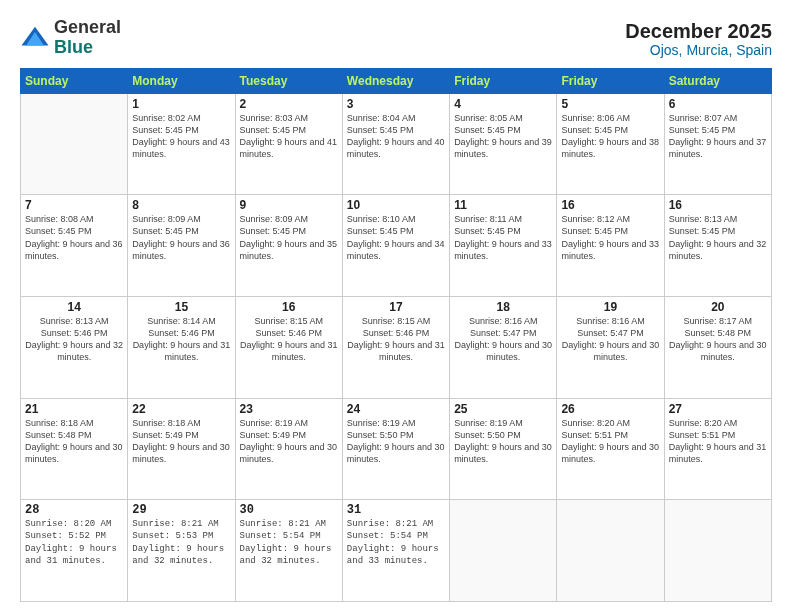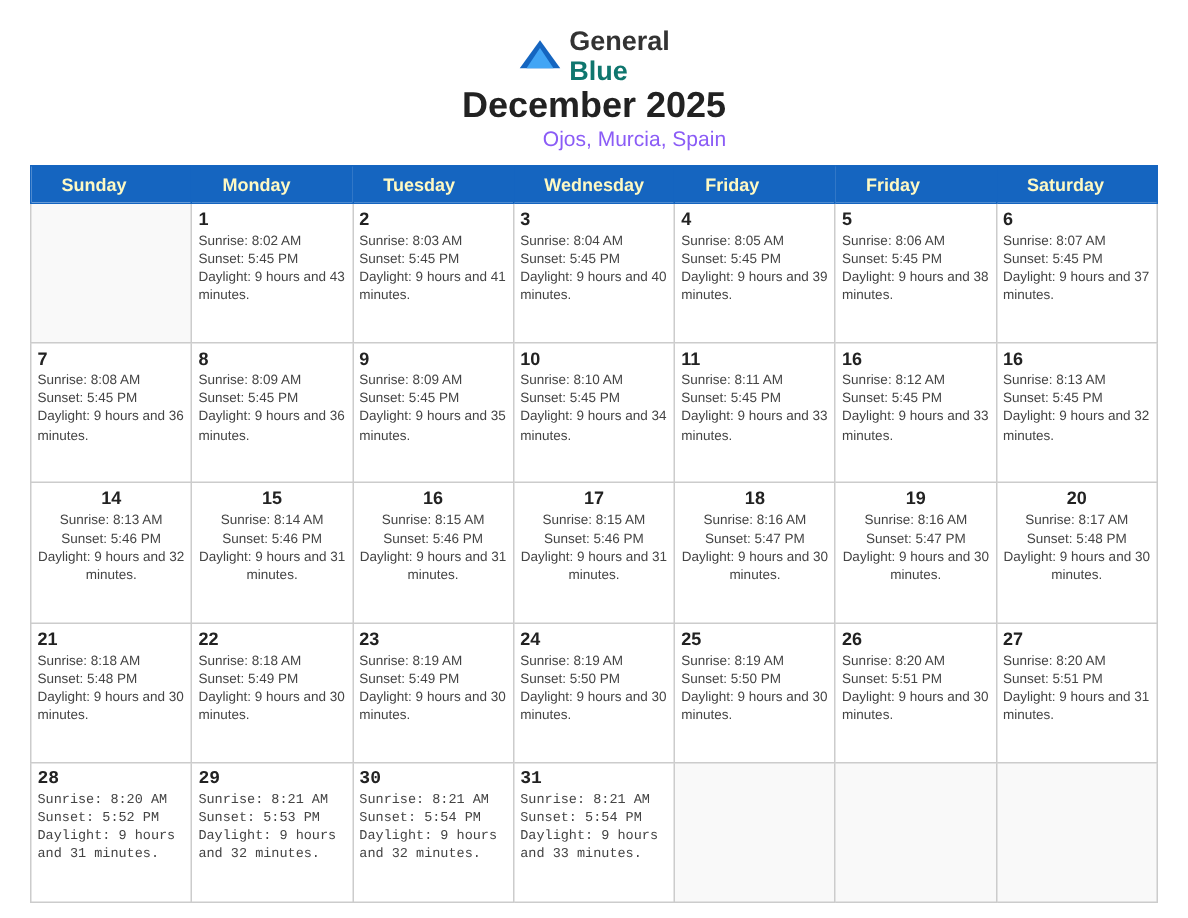--- a/index.html
+++ b/index.html
@@ -13,23 +13,22 @@
     .page {
       width: 792px;
       height: 612px;
       padding: 18px 20px 10px 20px;
       display: flex;
       flex-direction: column;
     }
     .header {
       display: flex;
       justify-content: space-between;
-      align-items: center;
+      align-items: flex-end;
       margin-bottom: 10px;
-      flex-direction: column;
     }
     .logo {
       display: flex;
       align-items: center;
       gap: 4px;
     }
     .logo-text {
       font-size: 18px;
       font-weight: bold;
       line-height: 1.1;
@@ -37,42 +36,42 @@
     .logo-general { color: #333; }
     .logo-blue { color: #0f766e; }
     .logo-icon {
       width: 30px;
       height: 30px;
     }
     .title-block {
       text-align: right;
     }
     .month-title {
-      font-size: 24px;
+      font-size: 20px;
       font-weight: bold;
       color: #222;
       line-height: 1.1;
     }
     .location {
       font-size: 14px;
-      color: #8b5cf6;
+      color: #0369a1;
     }
     .calendar {
       flex: 1;
       border: 1px solid #ccc;
       border-collapse: collapse;
       width: 100%;
       table-layout: fixed;
     }
     .calendar th {
       background: #1565C0;
-      color: #fef9c3;
+      color: #bef264;
       font-size: 12px;
       font-weight: bold;
-      padding: 5px 20px;
+      padding: 5px 4px;
       text-align: left;
       border: 1px solid #1565C0;
     }
     .calendar td {
       border: 1px solid #ccc;
       vertical-align: top;
       padding: 3px 4px;
       font-size: 9.5px;
       color: #333;
       width: calc(100% / 7);

